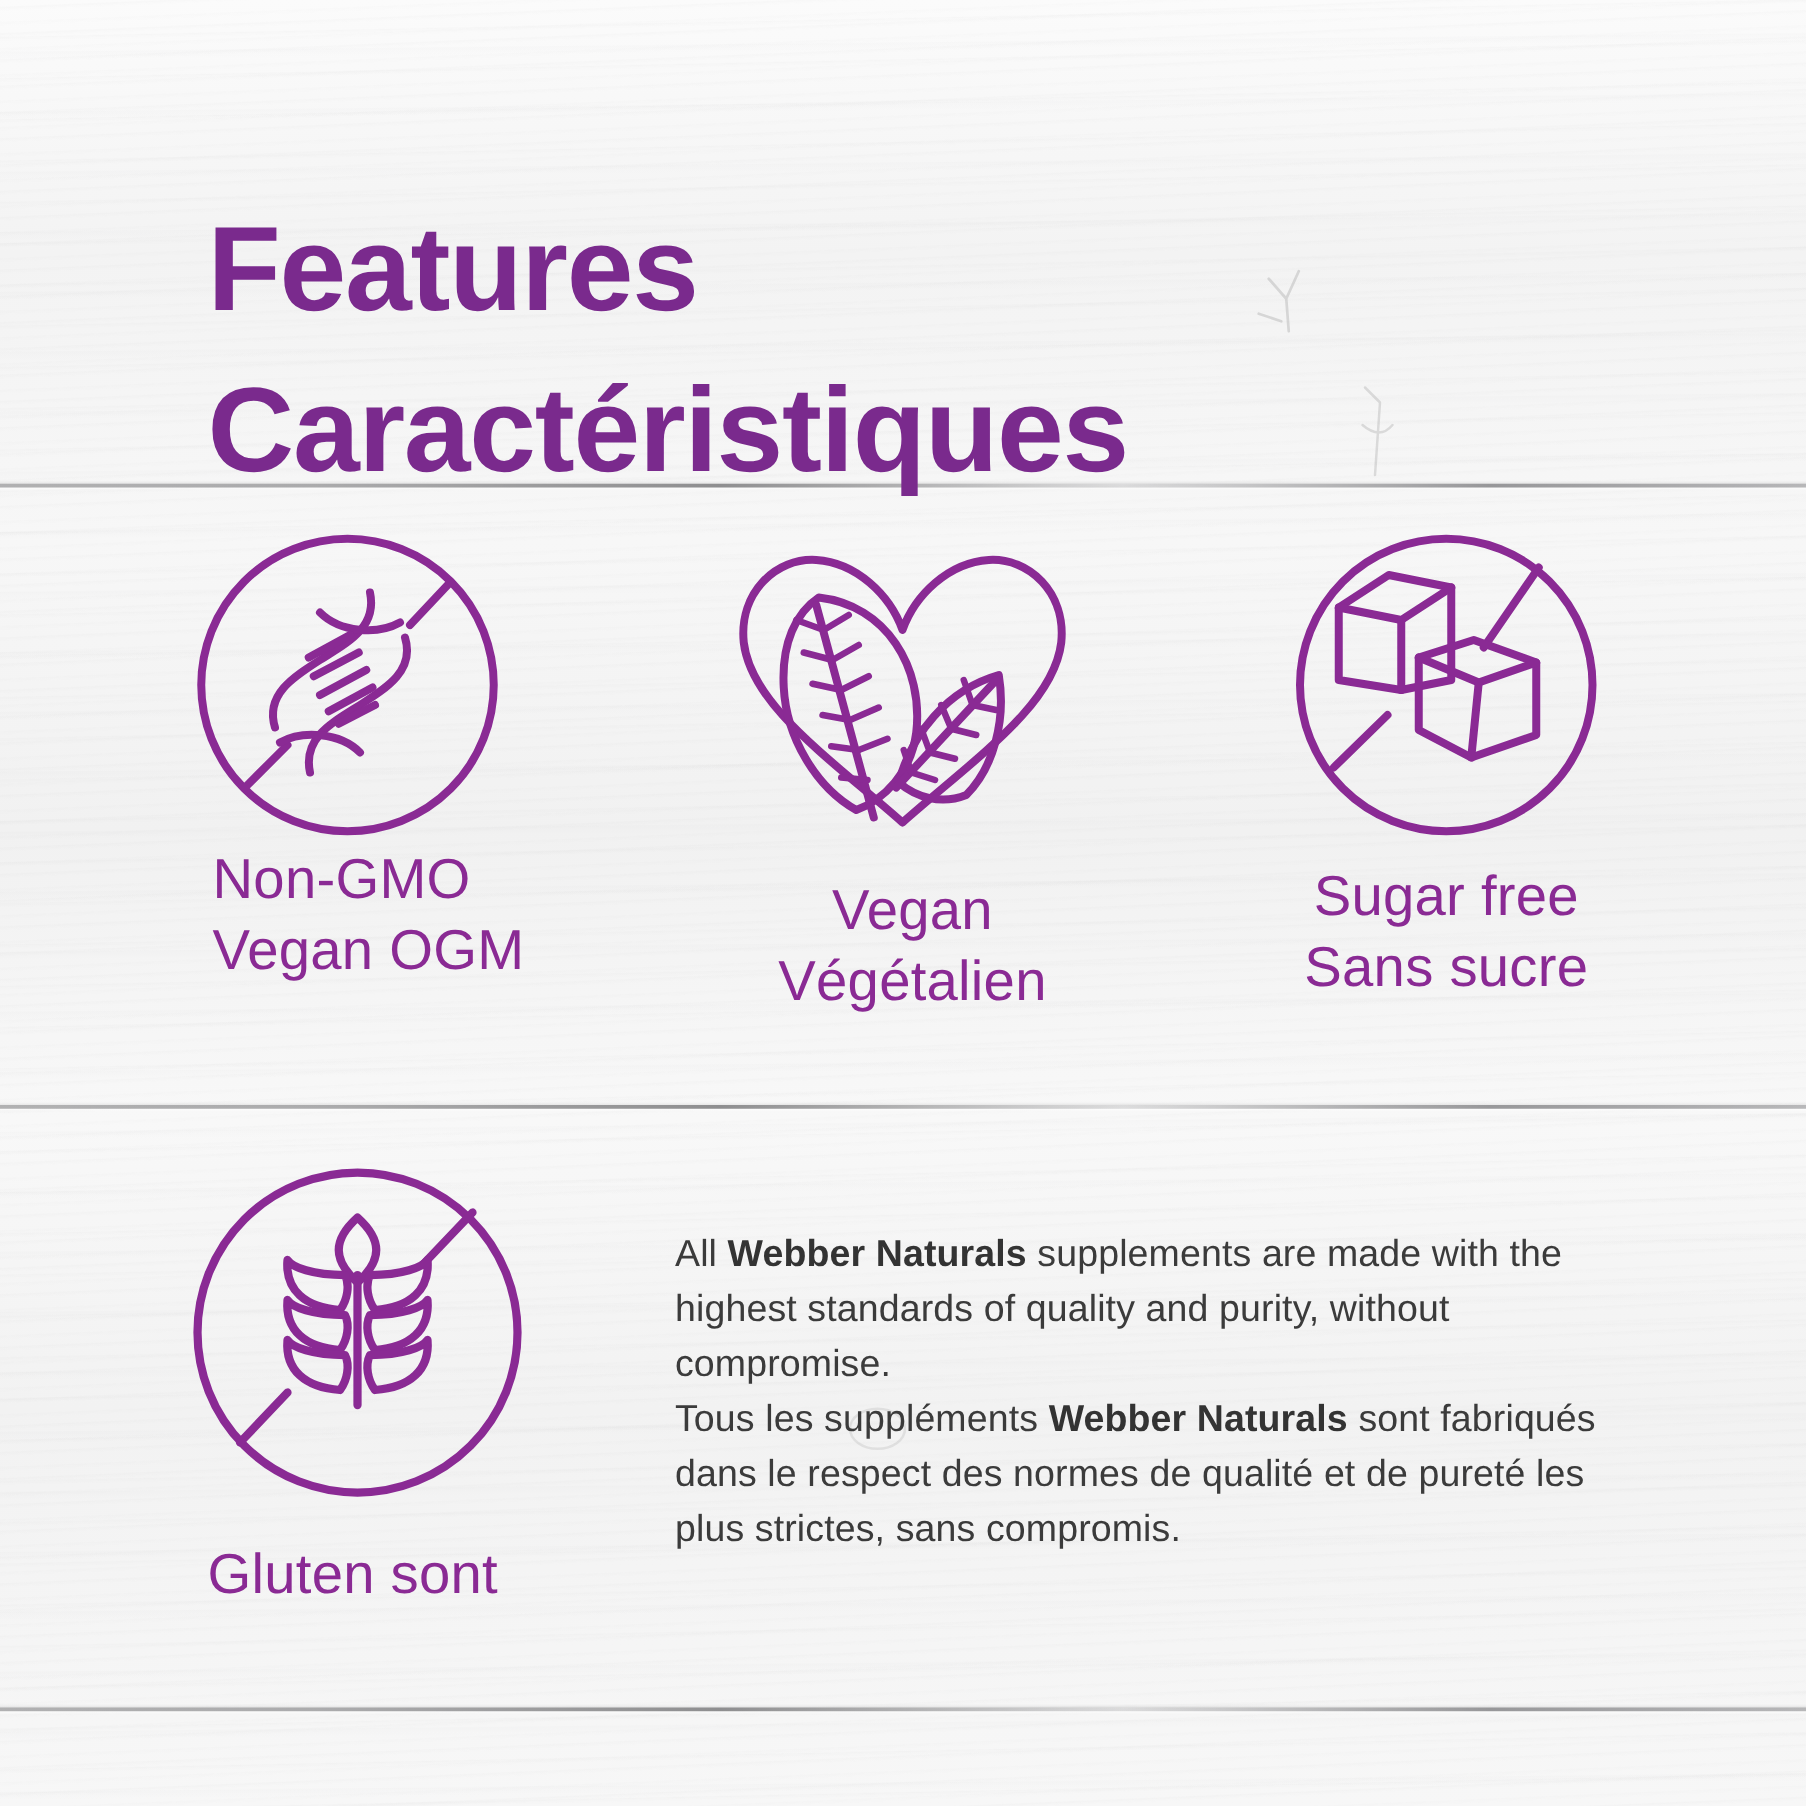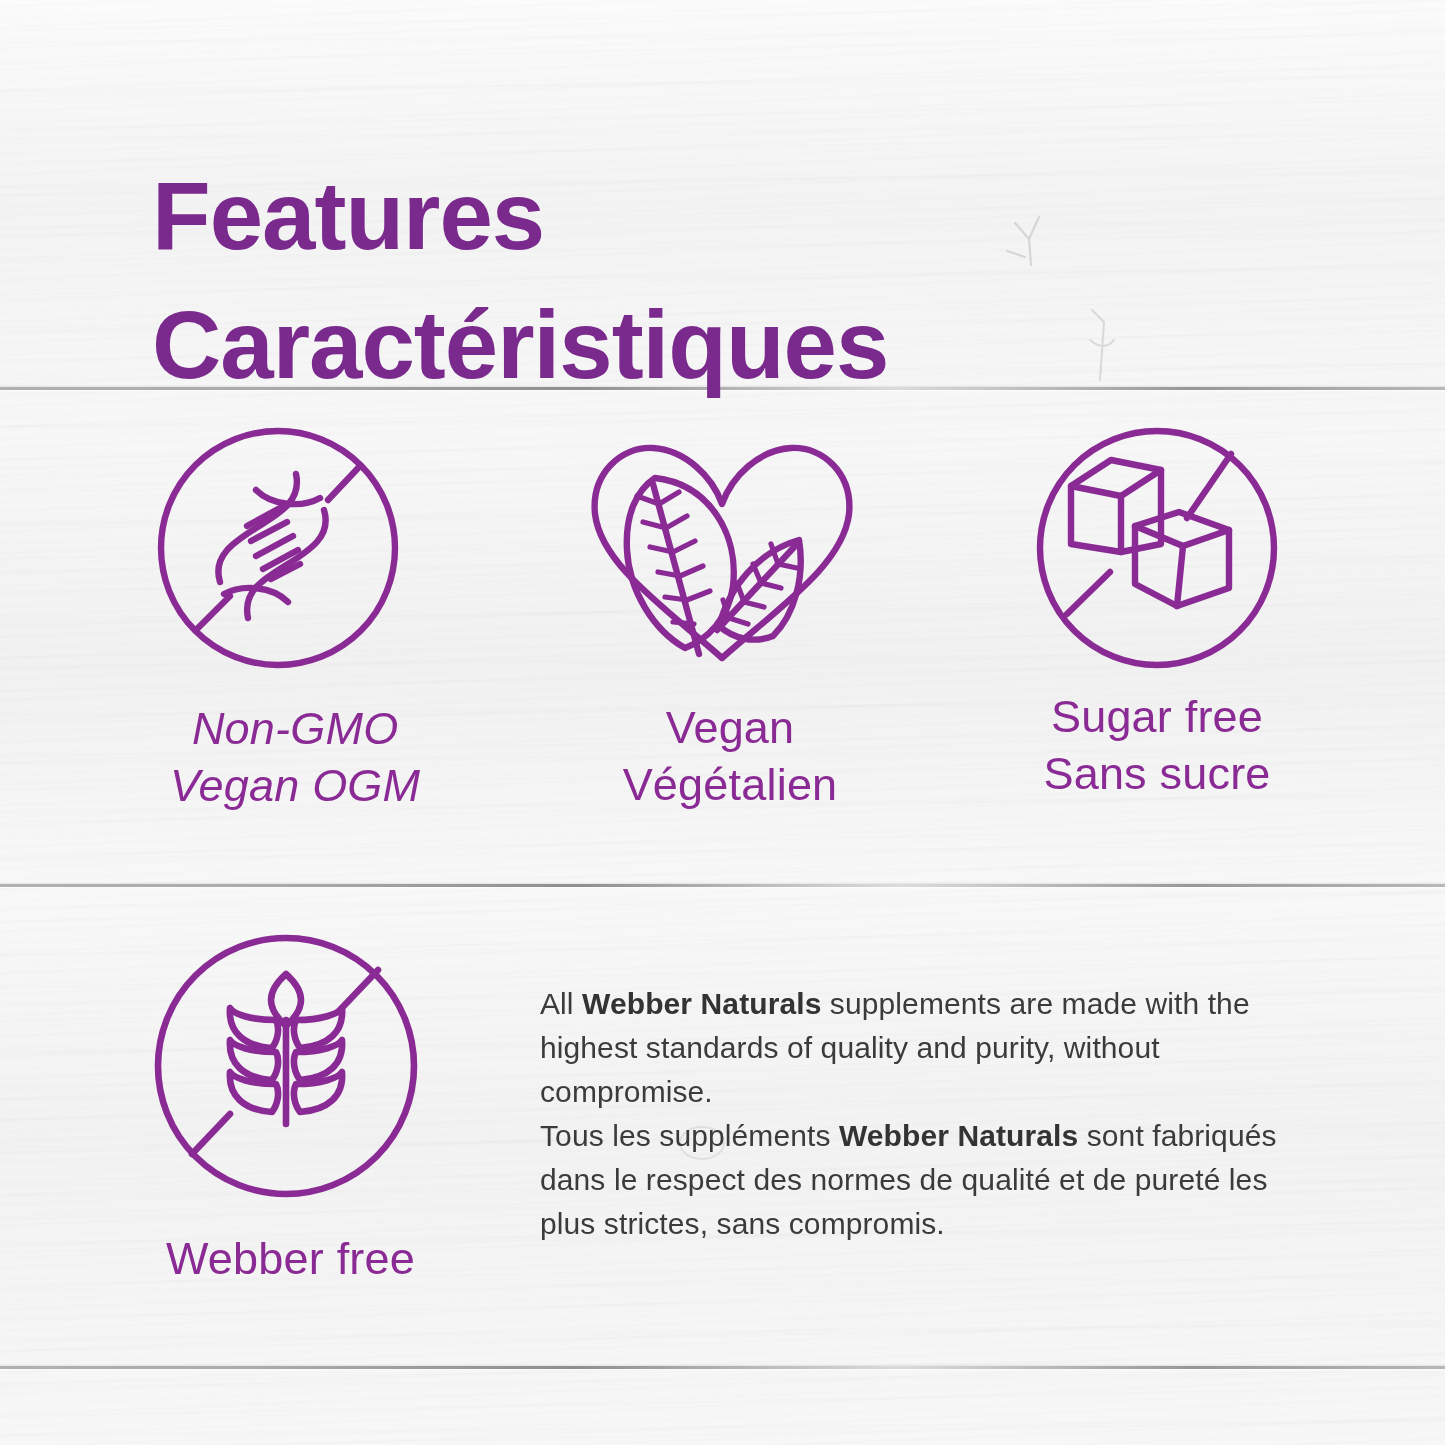--- a/index.html
+++ b/index.html
@@ -84,38 +84,38 @@
     position: absolute;
     left: 152px;
     top: 88px;
     width: 1120px;
     color: #7a2a8d;
     font-weight: 700;
     font-size: 96px;
     line-height: 1.34;
     letter-spacing: -1px;
   }
-  .headline .line { display: block; white-space: nowrap; }
+  .headline .line { display: block; white-space: nowrap; margin-left: 14px; }
 
   
   .feature {
     position: absolute;
   }
   .badge { display: block; }
   .feature-label {
     color: #8a2a94;
     font-size: 45px;
     line-height: 1.27;
     letter-spacing: .2px;
     white-space: nowrap;
   }
   .feature-label .l2 { display: block; }
 
   #feat-nongmo   { left: 152px;  top: 422px; }
-  #feat-nongmo .feature-label { margin-top: 26px; text-align: center; padding-left: 18px; font-style: italic; }
+  #feat-nongmo .feature-label { text-align: left; padding-left: 18px; }
 
   #feat-vegan    { left: 575px;  top: 422px; width: 310px; }
   #feat-vegan .feature-label { margin-top: 25px; text-align: center; }
 
   #feat-sugar    { left: 1032px; top: 422px; width: 250px; }
   #feat-sugar .feature-label { margin-top: 14px; text-align: center; }
 
   #feat-gluten   { left: 148px;  top: 928px; }
   #feat-gluten .feature-label { margin-top: 26px; text-align: left; padding-left: 18px; }
 
@@ -271,21 +271,21 @@
         <path d="M128 92 C102 92 86 86 82 80 C80 104 96 118 124 120 C130 112 132 100 128 92 Z"></path>
         <path d="M128 124 C102 124 86 118 82 112 C80 136 96 150 124 152 C130 144 132 132 128 124 Z"></path>
         <path d="M128 156 C102 156 86 150 82 144 C80 168 96 182 124 184 C130 176 132 164 128 156 Z"></path>
 
         <path d="M148 92 C174 92 190 86 194 80 C196 104 180 118 152 120 C146 112 144 100 148 92 Z"></path>
         <path d="M148 124 C174 124 190 118 194 112 C196 136 180 150 152 152 C146 144 144 132 148 124 Z"></path>
         <path d="M148 156 C174 156 190 150 194 144 C196 168 180 182 152 184 C146 176 144 164 148 156 Z"></path>
       </g>
     </svg>
     <div class="feature-label">
-      <span>Webber free</span>
+      <span>Gluten sont</span>
     </div>
   </div>
 
   <div class="copy">
     <p><span>All </span><b>Webber Naturals</b><span> supplements are made with the highest standards of quality and purity, without compromise.</span></p>
     <p><span>Tous les suppléments </span><b>Webber Naturals</b><span> sont fabriqués dans le respect des normes de qualité et de pureté les plus strictes, sans compromis.</span></p>
   </div>
 
 </div>
 

